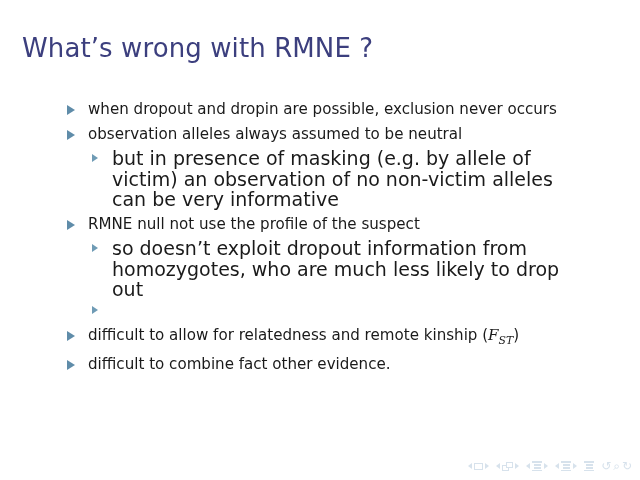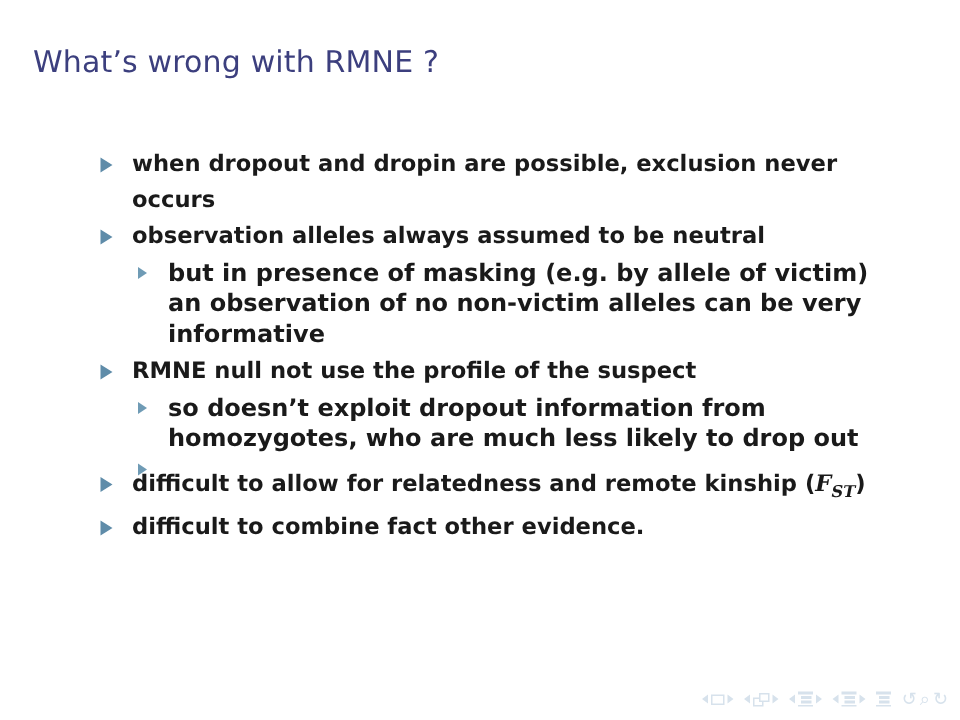--- a/index.html
+++ b/index.html
@@ -19,34 +19,33 @@
     position: absolute;
     inset: 0;
     background: #ffffff;
   }
 
   
   #slide-title {
     position: absolute;
     left: 22px;
     top: 16px;
-    font-size: 20px;
+    font-size: 26px;
     font-weight: 400;
     color: #3c3f7e;
     letter-spacing: 0.1px;
     white-space: nowrap;
   }
 
   
   #body {
     position: absolute;
     left: 0;
     top: 98px;
     width: 583px;
-    font-weight: bold;
   }
 
   ul.lvl1, ul.lvl2 {
     list-style: none;
     margin: 0;
     padding: 0;
   }
 
   li.item {
     position: relative;
@@ -77,38 +76,38 @@
   }
 
   
   ul.lvl2 {
     margin-top: 2px;
     margin-bottom: 3px;
   }
   ul.lvl2 > li.item {
     position: relative;
     padding-left: 24px;
-    font-size: 16px;
+    font-size: 19px;
     line-height: 20.5px;
     margin-bottom: 0px;
   }
   ul.lvl2 > li.item > .bullet {
     position: absolute;
     left: 4px;
     top: 6px;
     width: 0;
     height: 0;
     border-top: 4px solid transparent;
     border-bottom: 4px solid transparent;
     border-left: 6.5px solid #6f9bb5;
   }
 
   
   li.gap-after { margin-bottom: 5px; }
-  li.gap-before { margin-top: 8px; }
+  li.gap-before { margin-top: 24px; }
 
   
   .math {
     font-family: "DejaVu Serif", serif;
     font-style: italic;
   }
   .math sub {
     font-size: 0.72em;
     font-style: italic;
   }

